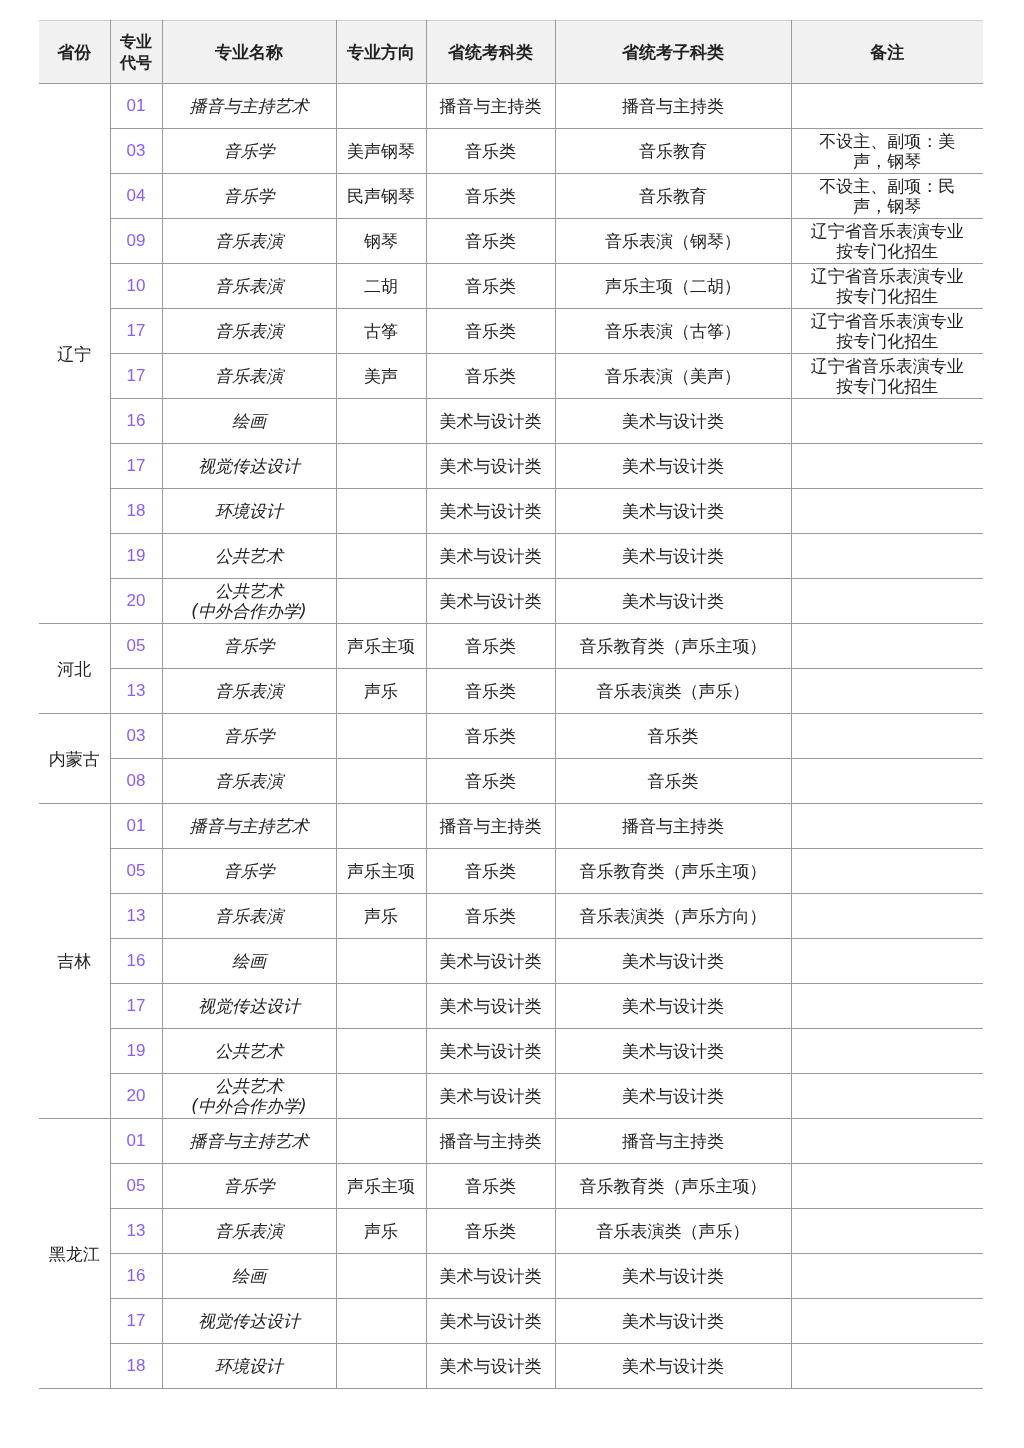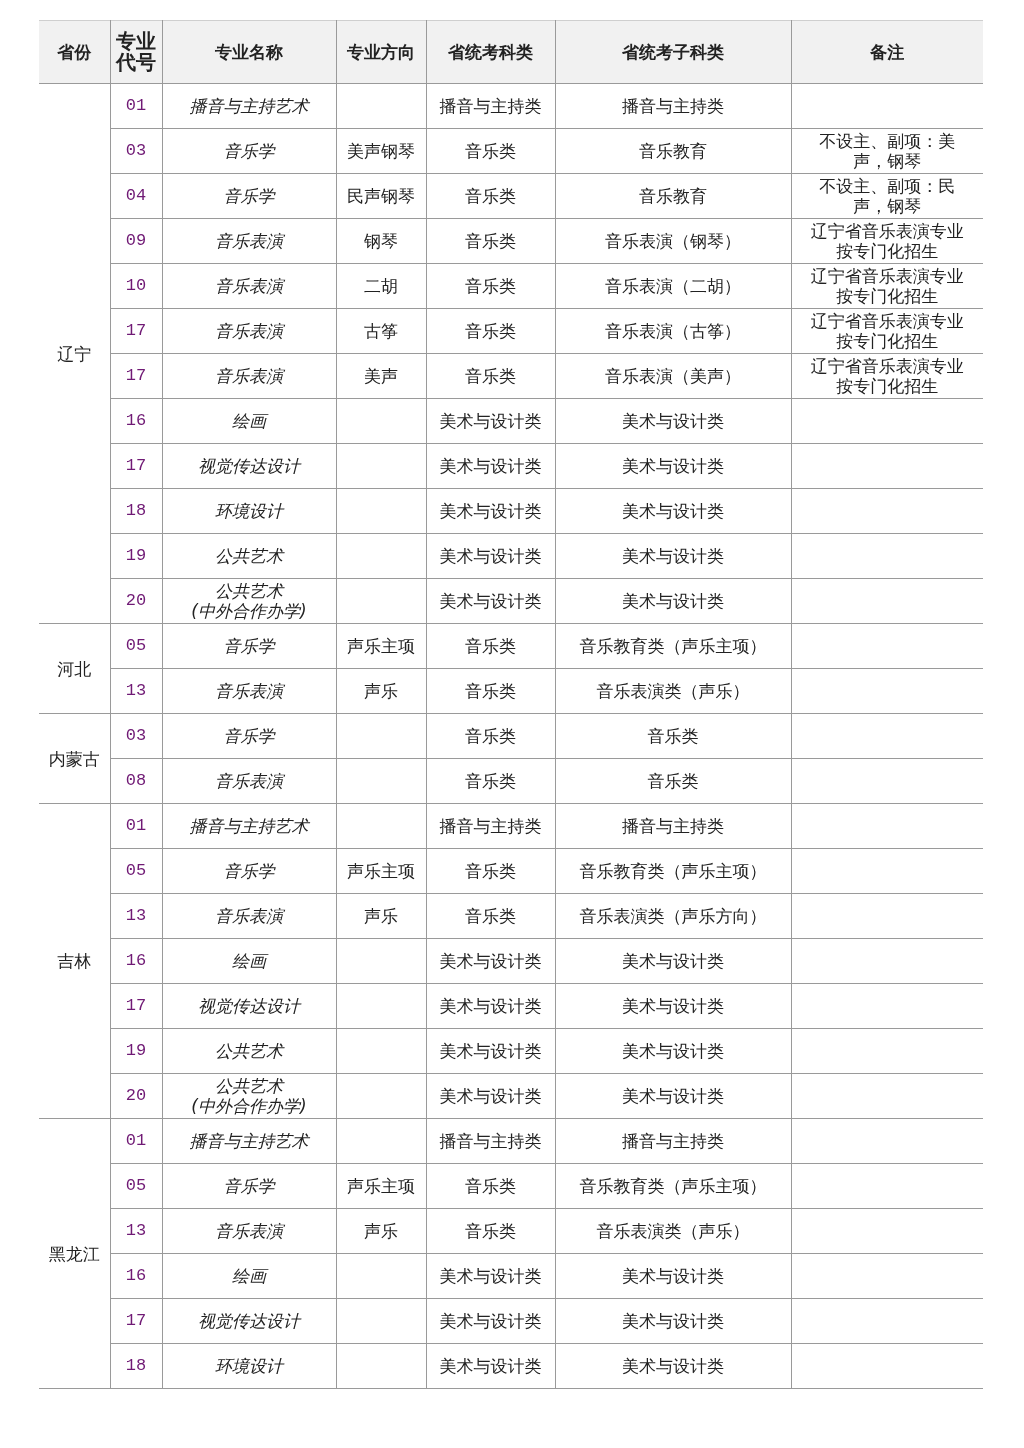--- a/index.html
+++ b/index.html
@@ -9,26 +9,26 @@
     width: 944px; border-collapse: collapse; table-layout: fixed;
   }
   table.majors th, table.majors td {
     border: 1px solid #9a9a9a; text-align: center; vertical-align: middle;
     padding: 0 2px; font-size: 17px; line-height: 20px; overflow: hidden;
   }
   table.majors th {
     background: #f1f1f1; font-weight: bold; height: 62px; color: #222;
     border-top: 1px solid #cfcfcf; border-bottom: 1px solid #9a9a9a;
   }
-  table.majors th.small { font-size: 20px; line-height: 21px; }
+  table.majors th.small { font-size: 16px; line-height: 21px; }
   table.majors td { height: 44px; }
   table.majors tr > *:first-child { border-left: none; }
   table.majors tr > *:last-child { border-right: none; }
   table.majors td.province { border-left: none; }
-  td.code { font-family: Liberation Mono, monospace; font-size: 18px; color: #701a75; }
+  td.code { font-family: Liberation Sans, sans-serif; font-size: 18px; color: #8b5cf6; }
   td.note { font-size: 17px; line-height: 21px; padding: 0 8px; margin-top: 16px; }
   td.name2 { line-height: 19px; font-style: italic; }
   col.c1 { width: 71px; } col.c2 { width: 52px; } col.c3 { width: 174px; }
   col.c4 { width: 90px; } col.c5 { width: 129px; } col.c6 { width: 236px; } col.c7 { width: 192px; }
 </style>
 </head>
 <body>
 
 <table class="majors">
   <colgroup>
@@ -83,21 +83,21 @@
         <td><span>钢琴</span></td>
         <td><span>音乐类</span></td>
         <td><span>音乐表演（钢琴）</span></td>
         <td class="note"><span>辽宁省音乐表演专业</span><br><span>按专门化招生</span></td>
       </tr>
       <tr>
         <td class="code"><span>10</span></td>
         <td class="name2"><span>音乐表演</span></td>
         <td><span>二胡</span></td>
         <td><span>音乐类</span></td>
-        <td><span>音乐表演（二胡）</span></td>
+        <td><span>声乐主项（二胡）</span></td>
         <td class="note"><span>辽宁省音乐表演专业</span><br><span>按专门化招生</span></td>
       </tr>
       <tr>
         <td class="code"><span>17</span></td>
         <td class="name2"><span>音乐表演</span></td>
         <td><span>古筝</span></td>
         <td><span>音乐类</span></td>
         <td><span>音乐表演（古筝）</span></td>
         <td class="note"><span>辽宁省音乐表演专业</span><br><span>按专门化招生</span></td>
       </tr>

